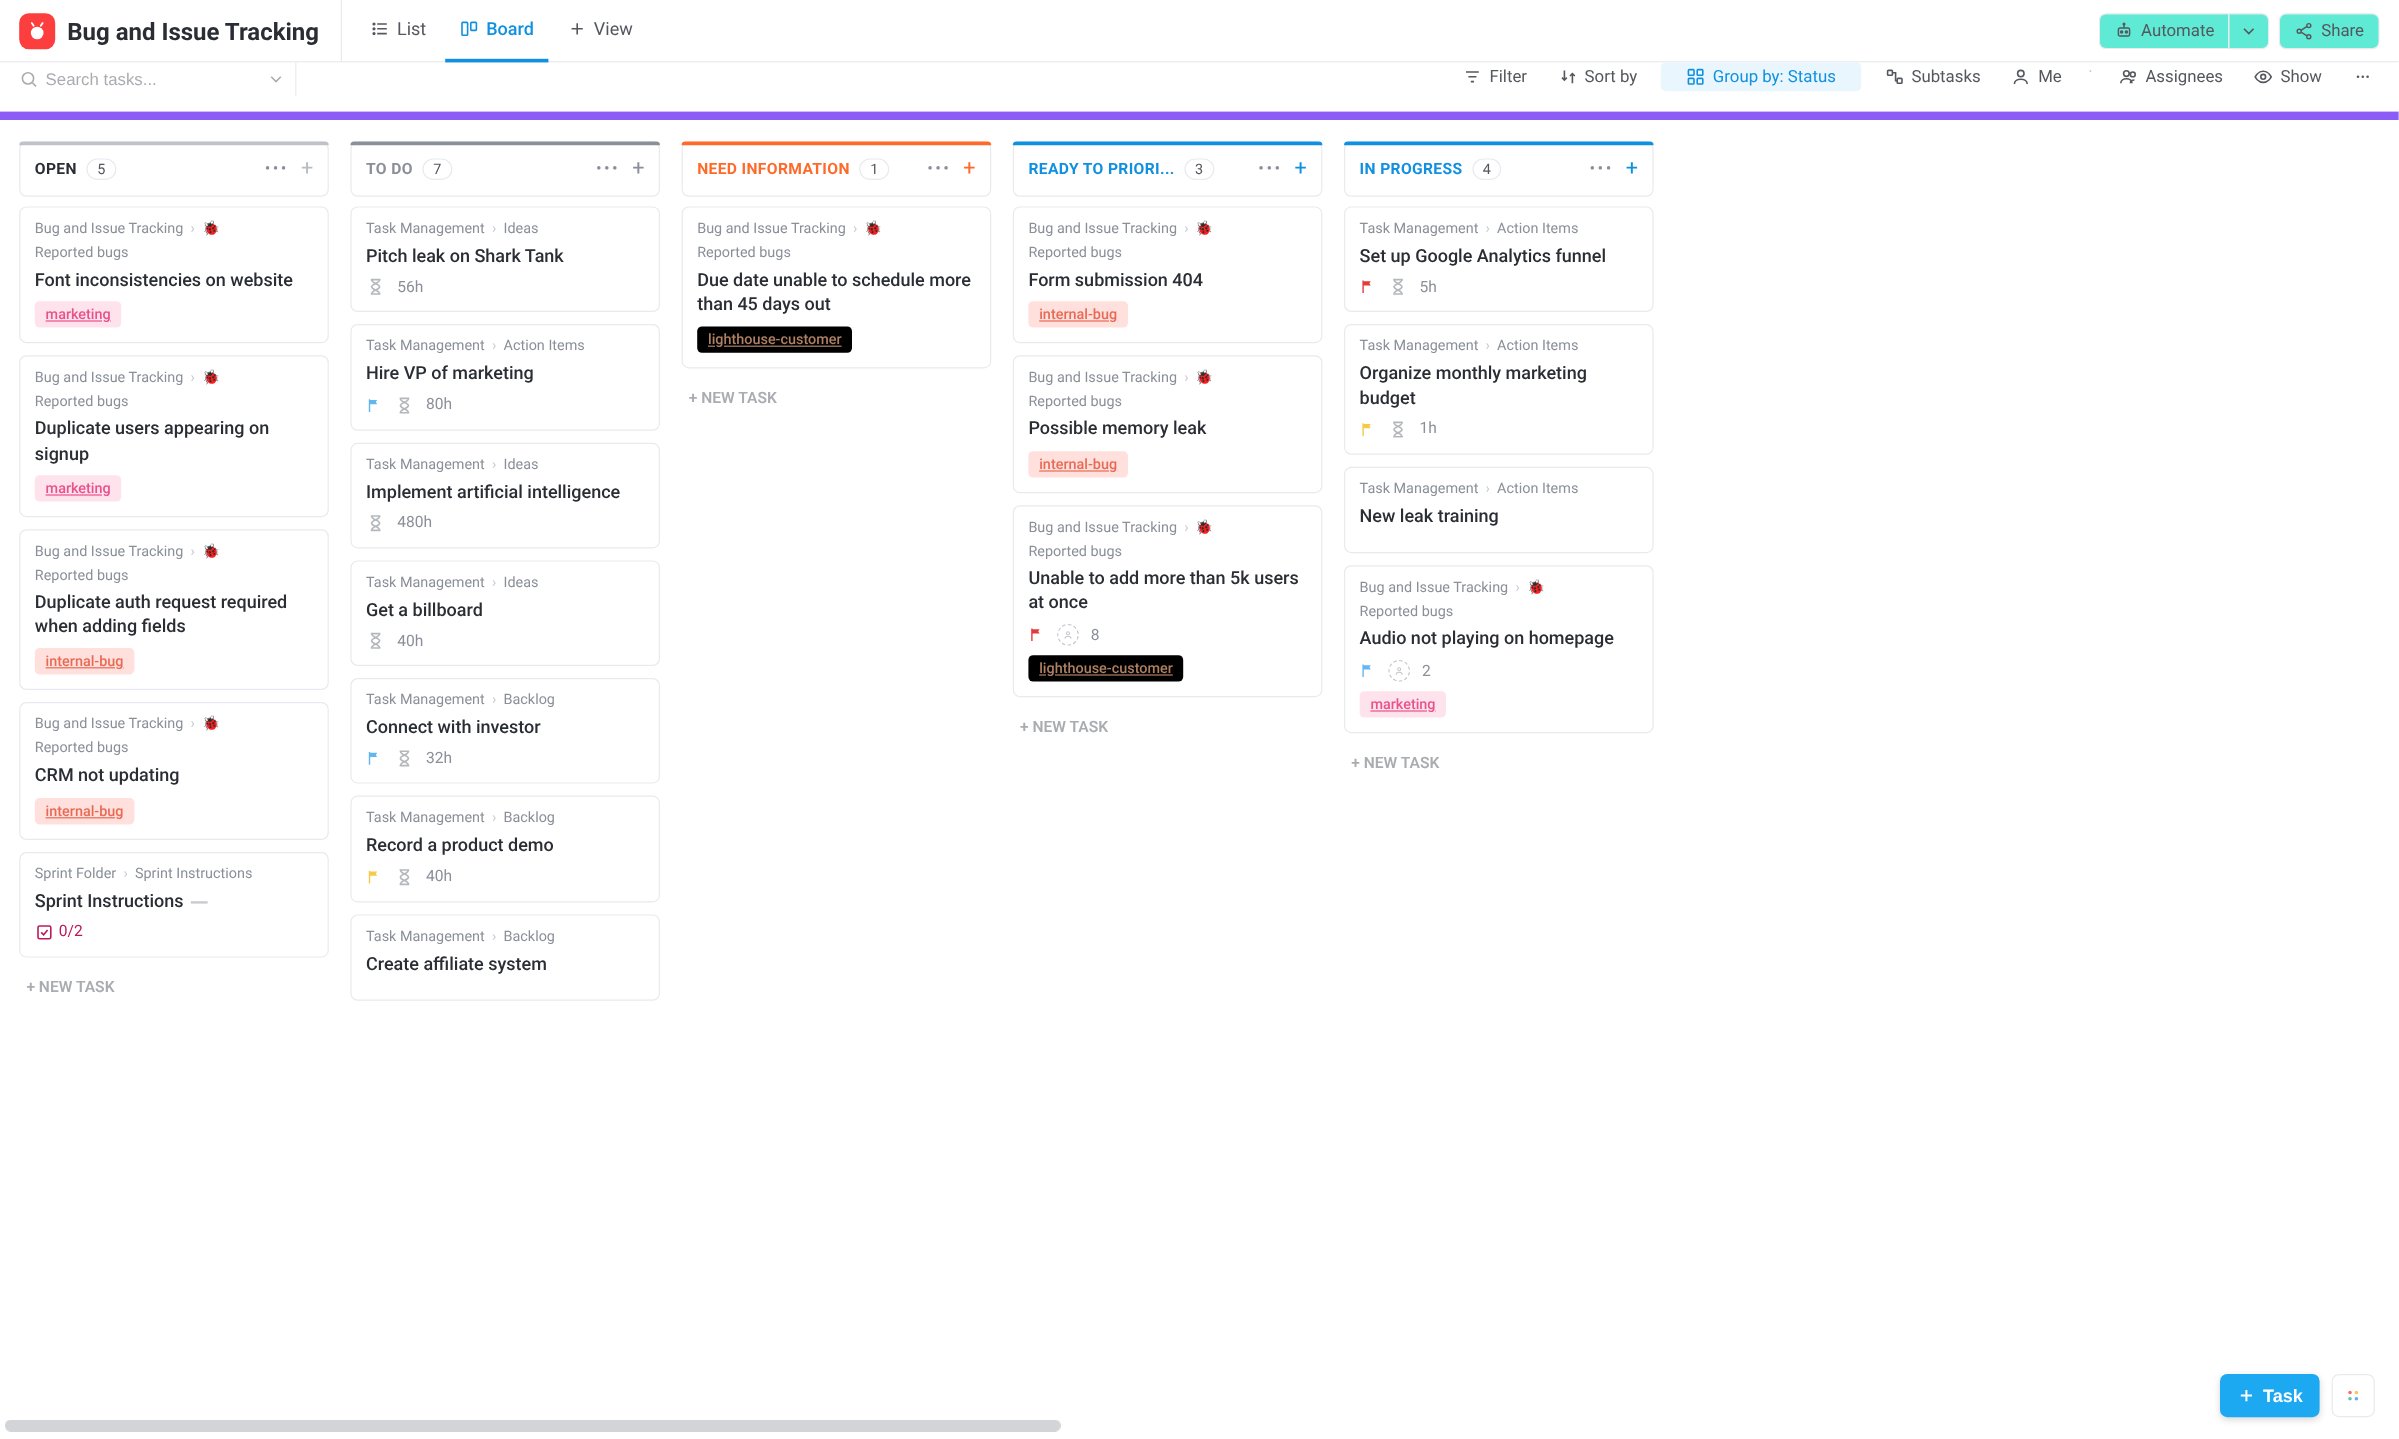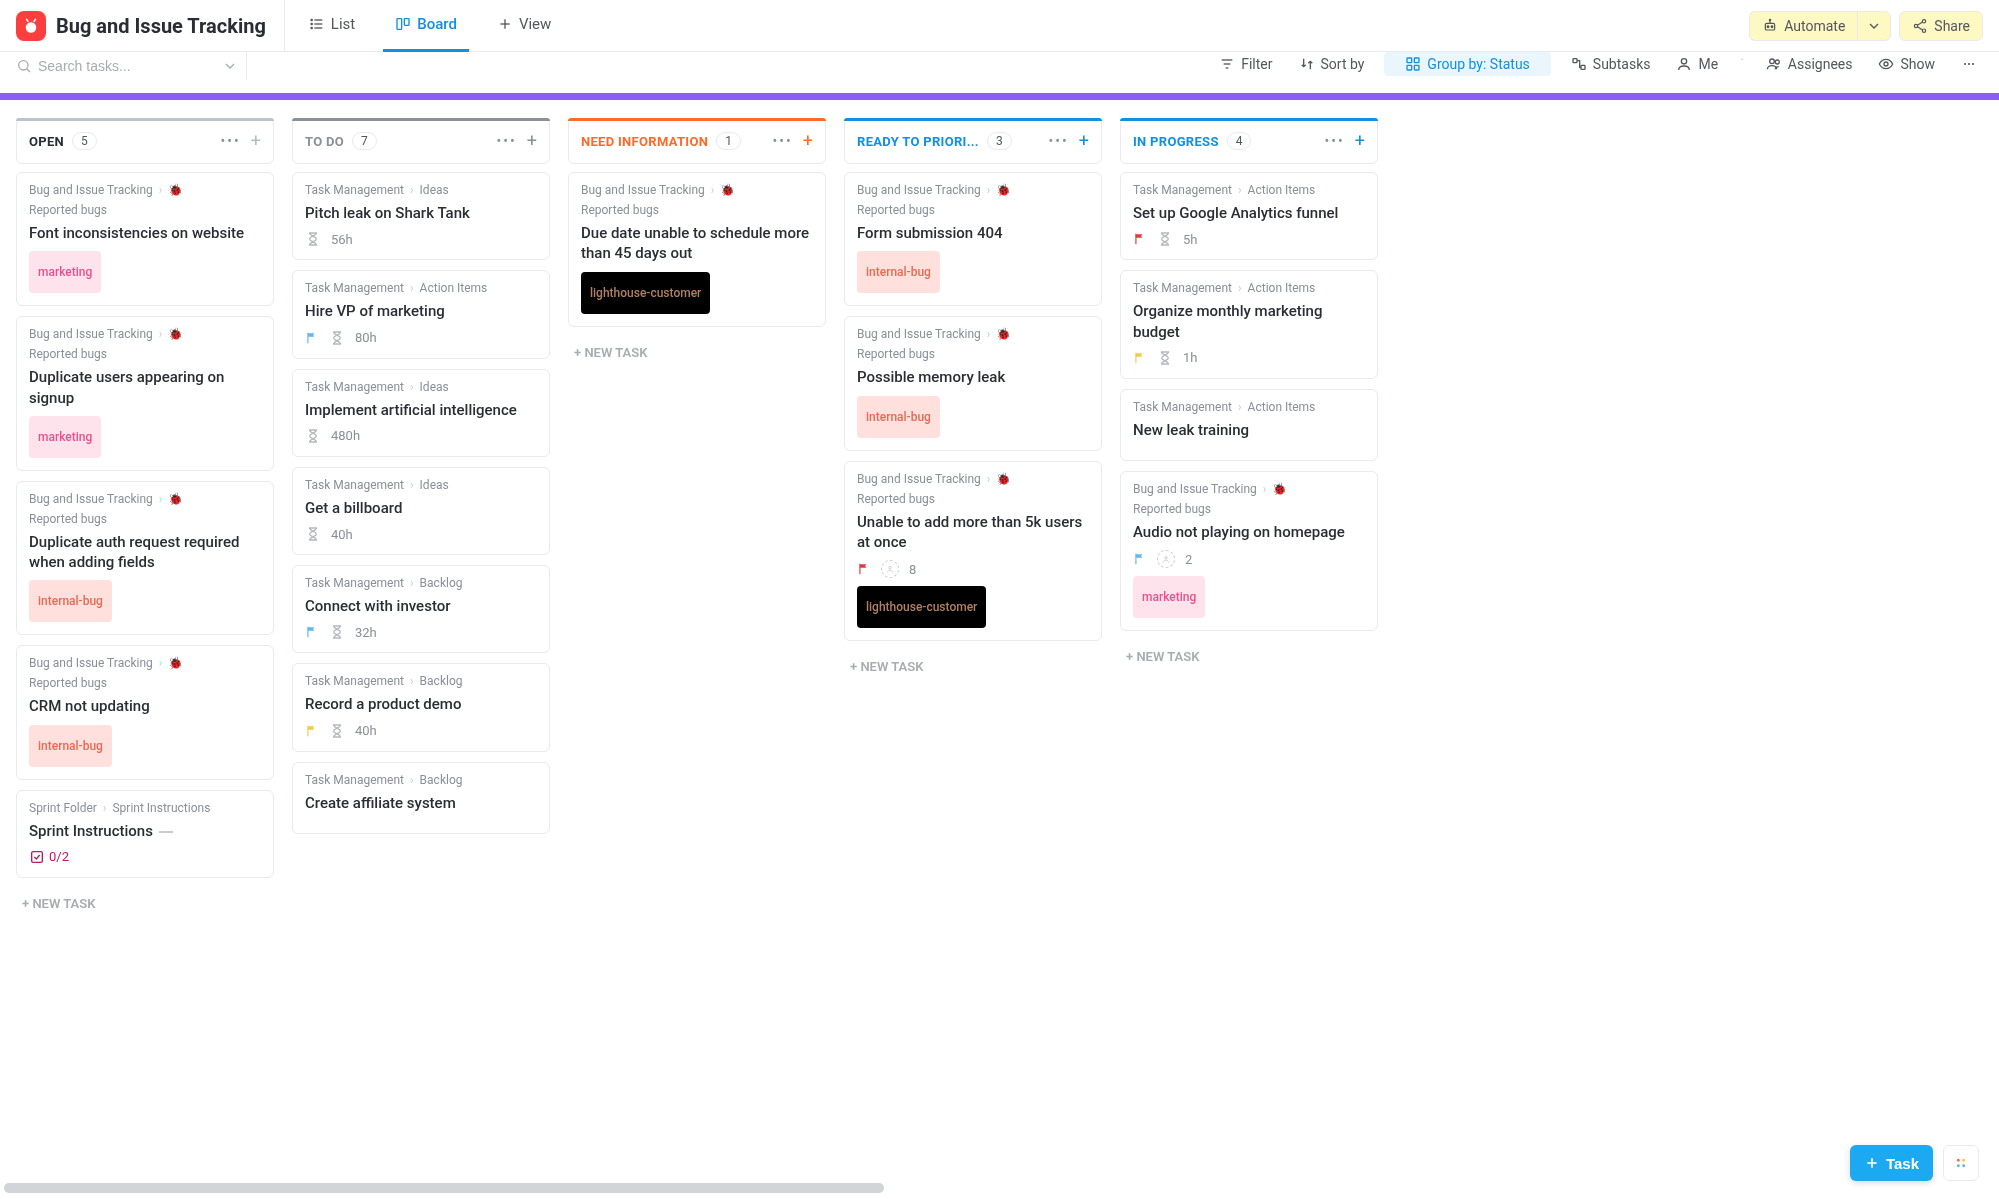--- a/index.html
+++ b/index.html
@@ -2,25 +2,25 @@
 <html><head>
 <meta charset="utf-8">
 <style>
   * { box-sizing: border-box; margin: 0; padding: 0; }
   body { font-family: -apple-system, BlinkMacSystemFont, "Segoe UI", Roboto, Helvetica, Arial, sans-serif; background: #fff; color: #2a2e34; font-size: 14px; }
 
   
   .top-header { display:flex; align-items:center; height:52px; padding:0 16px; border-bottom:1px solid #e8eaed; }
   .logo-sq { width:30px; height:30px; border-radius:8px; background:#fd3e3e; display:flex; align-items:center; justify-content:center; color:#fff; margin-right:10px; }
   .space-title { font-size:20px; font-weight:700; margin-right:18px; }
-  .view-tabs { display:flex; align-items:center; height:52px; border-left:1px solid #e8eaed; padding-left:12px; gap:16px; }
+  .view-tabs { display:flex; align-items:center; height:52px; border-left:1px solid #e8eaed; padding-left:12px; gap:4px; }
   .view-tab { display:flex; align-items:center; gap:6px; padding:0 12px; height:52px; color:#54575d; cursor:pointer; border-bottom:3px solid transparent; font-size:15px; }
   .view-tab.active { color:#1090e0; border-bottom-color:#1090e0; font-weight:500; }
   .flex-spacer { flex:1; }
-  .pill-btn { display:flex; align-items:center; gap:6px; border:1px solid #e8eaed; border-radius:6px; padding:6px 12px; color:#54575d; font-size:14px; cursor:pointer; background:#fef9c3; }
+  .pill-btn { display:flex; align-items:center; gap:6px; border:1px solid #e8eaed; border-radius:6px; padding:6px 12px; color:#54575d; font-size:14px; cursor:pointer; background:#5eead4; }
   .pill-group { display:flex; gap:8px; }
   .split .pl { border-right:none; border-top-right-radius:0; border-bottom-right-radius:0; }
   .split .pr { border-top-left-radius:0; border-bottom-left-radius:0; padding:6px 8px; }
 
   
   .toolbar { display:flex; align-items:flex-start; height:48px; padding:0 16px; border-bottom:7px solid #8b5cf6; gap:14px; font-size:14px; color:#54575d; }
   .search-wrap { display:flex; align-items:center; gap:6px; flex:0 0 auto; color:#a9acb0; }
   .search-wrap input { border:none; outline:none; font-size:14px; width:160px; color:#54575d; }
   .search-wrap input::placeholder{ color:#a9acb0; }
   .search-caret { color:#a9acb0; padding:0 8px; border-right:1px solid #e8eaed; margin-left:10px; height:28px; display:flex; align-items:center; }
@@ -38,21 +38,21 @@
   .col-head-actions { margin-left:auto; display:flex; align-items:center; gap:10px; color:#8a8f98; }
   .col-plus { font-size:18px; line-height:1; cursor:pointer; }
   .col-dots { letter-spacing:2px; cursor:pointer; }
 
   .card { border:1px solid #e8eaed; border-radius:6px; background:#fff; padding:10px 12px 12px; margin-bottom:10px; cursor:pointer; }
   .crumb { display:flex; align-items:center; gap:6px; font-size:12px; color:#8a8f98; margin-bottom:6px; flex-wrap:wrap; }
   .crumb .sep{ color:#c9cbcf; }
   .bugemoji { font-size:12px; }
   .card-title { font-size:15px; font-weight:500; color:#2a2e34; line-height:1.35; margin-bottom:8px; }
   .meta-row { display:flex; align-items:center; gap:10px; color:#8a8f98; font-size:13px; }
-  .tag { display:inline-block; font-size:12px; padding:14px 9px; border-radius:4px; font-weight:500; }
+  .tag { display:inline-block; font-size:12px; padding:4px 9px; border-radius:4px; font-weight:500;text-decoration:underline; }
   .tag.marketing { background:#ffe3ec; color:#e9518c; }
   .tag.internal-bug { background:#ffe0dc; color:#e86a55; }
   .tag.lighthouse { background:#000000; color:#b08062; }
   .flag { width:14px; height:14px; display:inline-block; }
   .flag svg{ display:block; }
   .hourglass { color:#b4b8bd; }
   .checkbox-meta { color:#be185d; display:flex; align-items:center; gap:4px; }
   .sprint-bar{ display:inline-block; width:14px; height:2px; background:#c9cbcf; vertical-align:middle; margin-left:6px;}
   .avatar-dashed{ width:18px; height:18px; border-radius:50%; border:1px dashed #c3c6cb; display:inline-flex; align-items:center; justify-content:center; color:#c3c6cb; }
   .avatar-dashed svg{width:10px;height:10px;}

